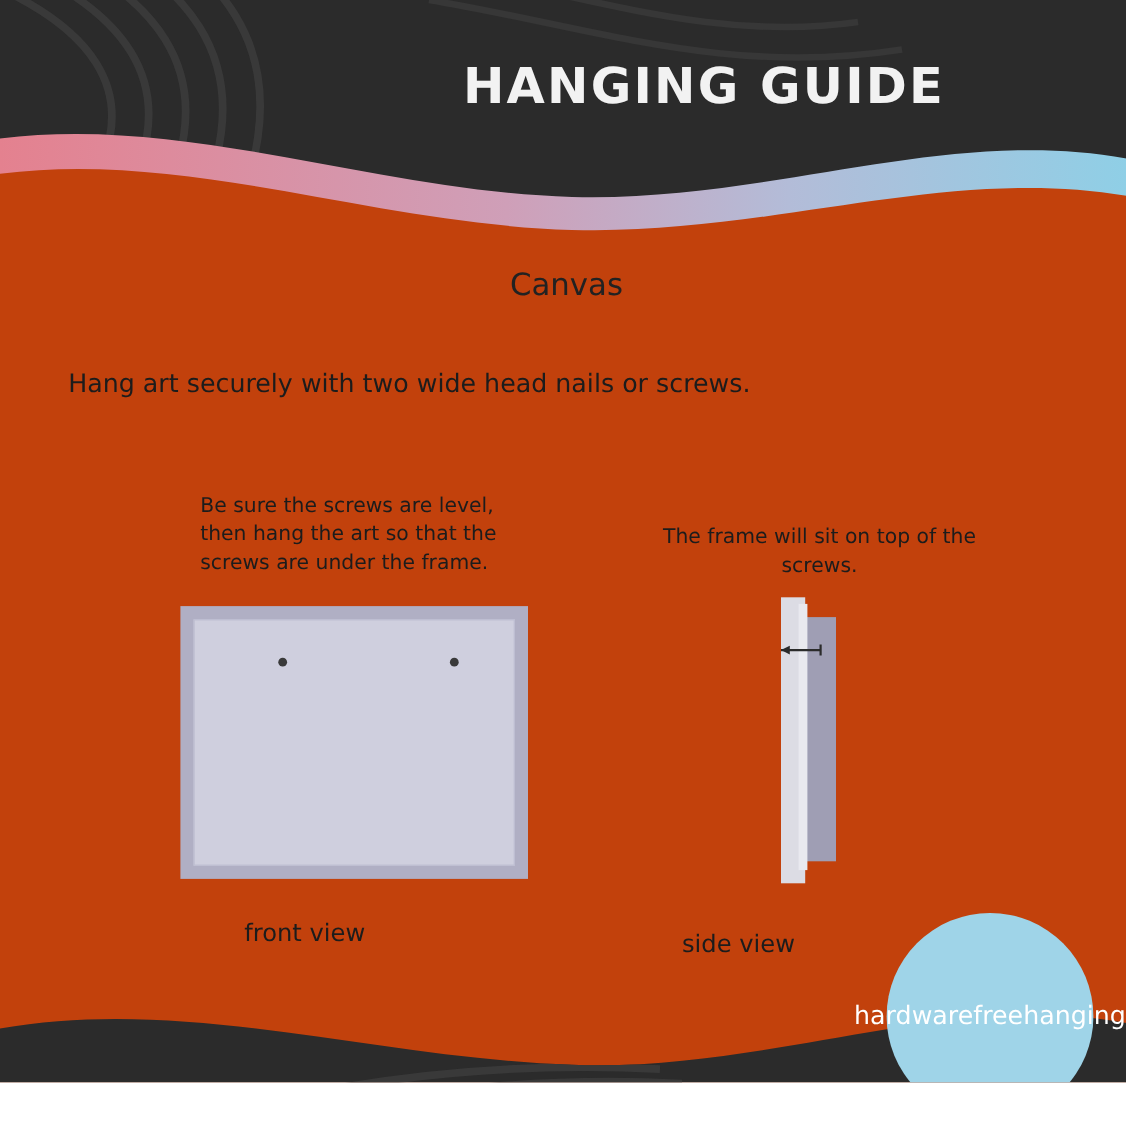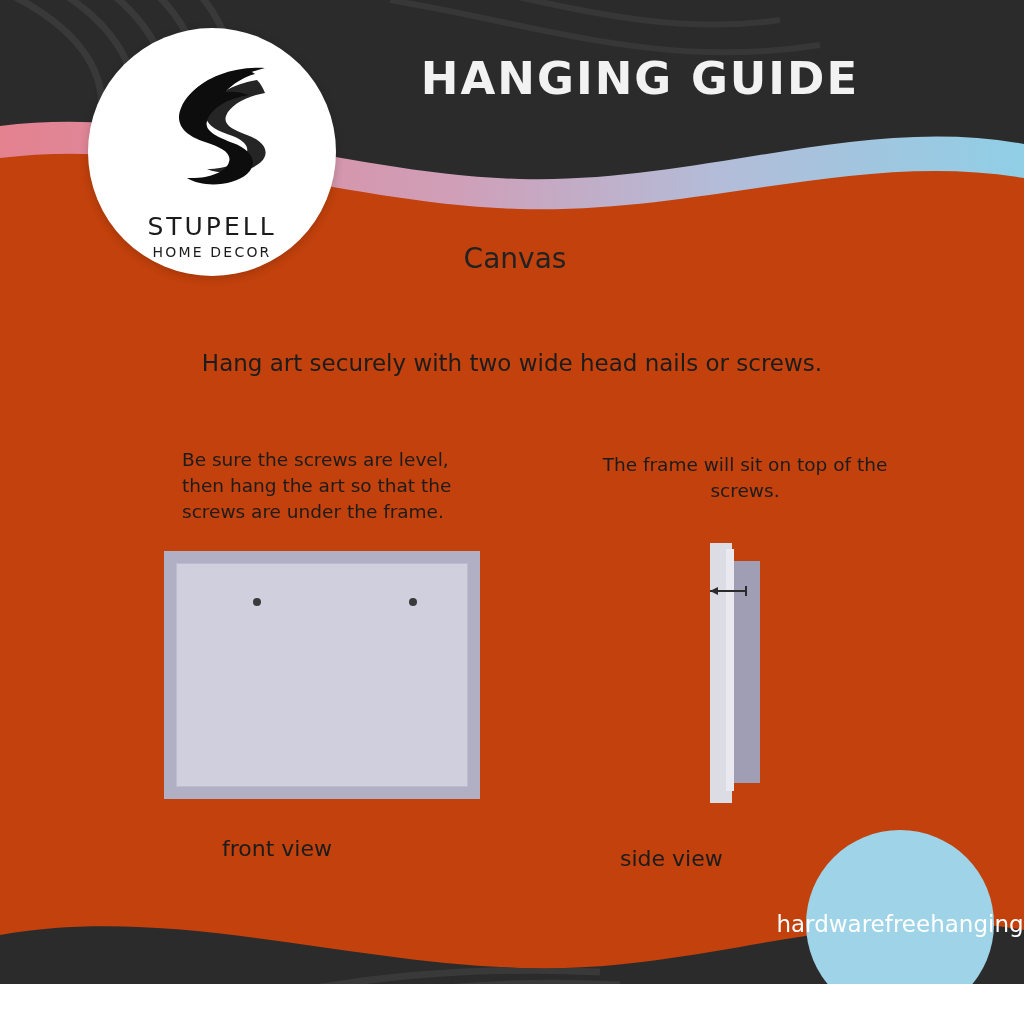--- a/index.html
+++ b/index.html
@@ -95,44 +95,43 @@
     font-size: 28px;
     color: #222222;
     font-family: "DejaVu Sans", sans-serif;
     font-weight: 400;
   }
   #lead-instruction {
     position: absolute;
     left: 62px;
     top: 336px;
     width: 900px;
-    text-align: center;
+    text-align: left;
     font-size: 23px;
     color: #1c1c1c;
     font-family: "DejaVu Sans", sans-serif;
-    margin-top: 14px;
   }
 
   
   .note {
     position: absolute;
     font-size: 18.5px;
     line-height: 26px;
     color: #1c1c1c;
     font-family: "DejaVu Sans", sans-serif;
   }
   #note-front {
     left: 182px;
     top: 447px;
     width: 300px;
     text-align: left;
   }
   #note-side {
     left: 600px;
-    top: 452px;
+    top: 476px;
     width: 290px;
     text-align: center;
   }
   .view-label {
     position: absolute;
     font-size: 22px;
     color: #1c1c1c;
     font-family: "DejaVu Sans", sans-serif;
     text-align: left;
   }
@@ -279,37 +278,20 @@
       <g stroke="#3a3a3a" stroke-width="7" fill="none" opacity="0.95">
         <path d="M120,1060 C260,1010 430,975 620,985"></path>
         <path d="M140,1080 C290,1030 470,990 660,1000"></path>
         <path d="M100,1040 C240,995 410,962 600,972"></path>
       </g>
     </g>
   </svg>
 
   <div id="header-title">HANGING GUIDE</div>
 
-  <div id="logo-badge">
-    <svg id="logo-mark" viewBox="0 0 150 130">
-      <g fill="#0d0d0d">
-        <path d="M112,8 C78,10 52,26 44,46 C37,63 49,74 68,80 C84,85 95,91 92,100
-                 C89,110 72,117 50,116 C66,126 96,124 110,112 C122,101 115,88 96,81
-                 C80,75 67,69 70,59 C74,46 92,36 112,33 C104,30 96,29 88,30
-                 C96,22 106,15 118,12 Z"></path>
-        <path d="M120,18 C96,22 76,33 70,47 C65,59 75,67 90,72 C103,76 112,82 110,90
-                 C107,100 90,107 70,107 C86,114 112,111 124,100 C134,90 127,79 110,73
-                 C96,68 86,63 89,54 C93,43 110,34 128,31 C126,26 124,22 120,18 Z" opacity="0.9"></path>
-        <path d="M128,6 C100,4 70,14 56,30 C44,44 50,56 66,63 C58,44 74,24 104,14
-                 C112,11 120,8 128,6 Z"></path>
-      </g>
-    </svg>
-    <div id="logo-name">STUPELL</div>
-    <div id="logo-sub">HOME DECOR</div>
-  </div>
 
   <div id="product-type">Canvas</div>
   <div id="lead-instruction">Hang art securely with two wide head nails or screws.</div>
 
   <div class="note" id="note-front">Be sure the screws are level, then hang the art so that the screws are under the frame.</div>
 
   <div id="front-view">
     <div id="front-view-inner">
       <div class="screw-dot" id="screw-left"></div>
       <div class="screw-dot" id="screw-right"></div>

